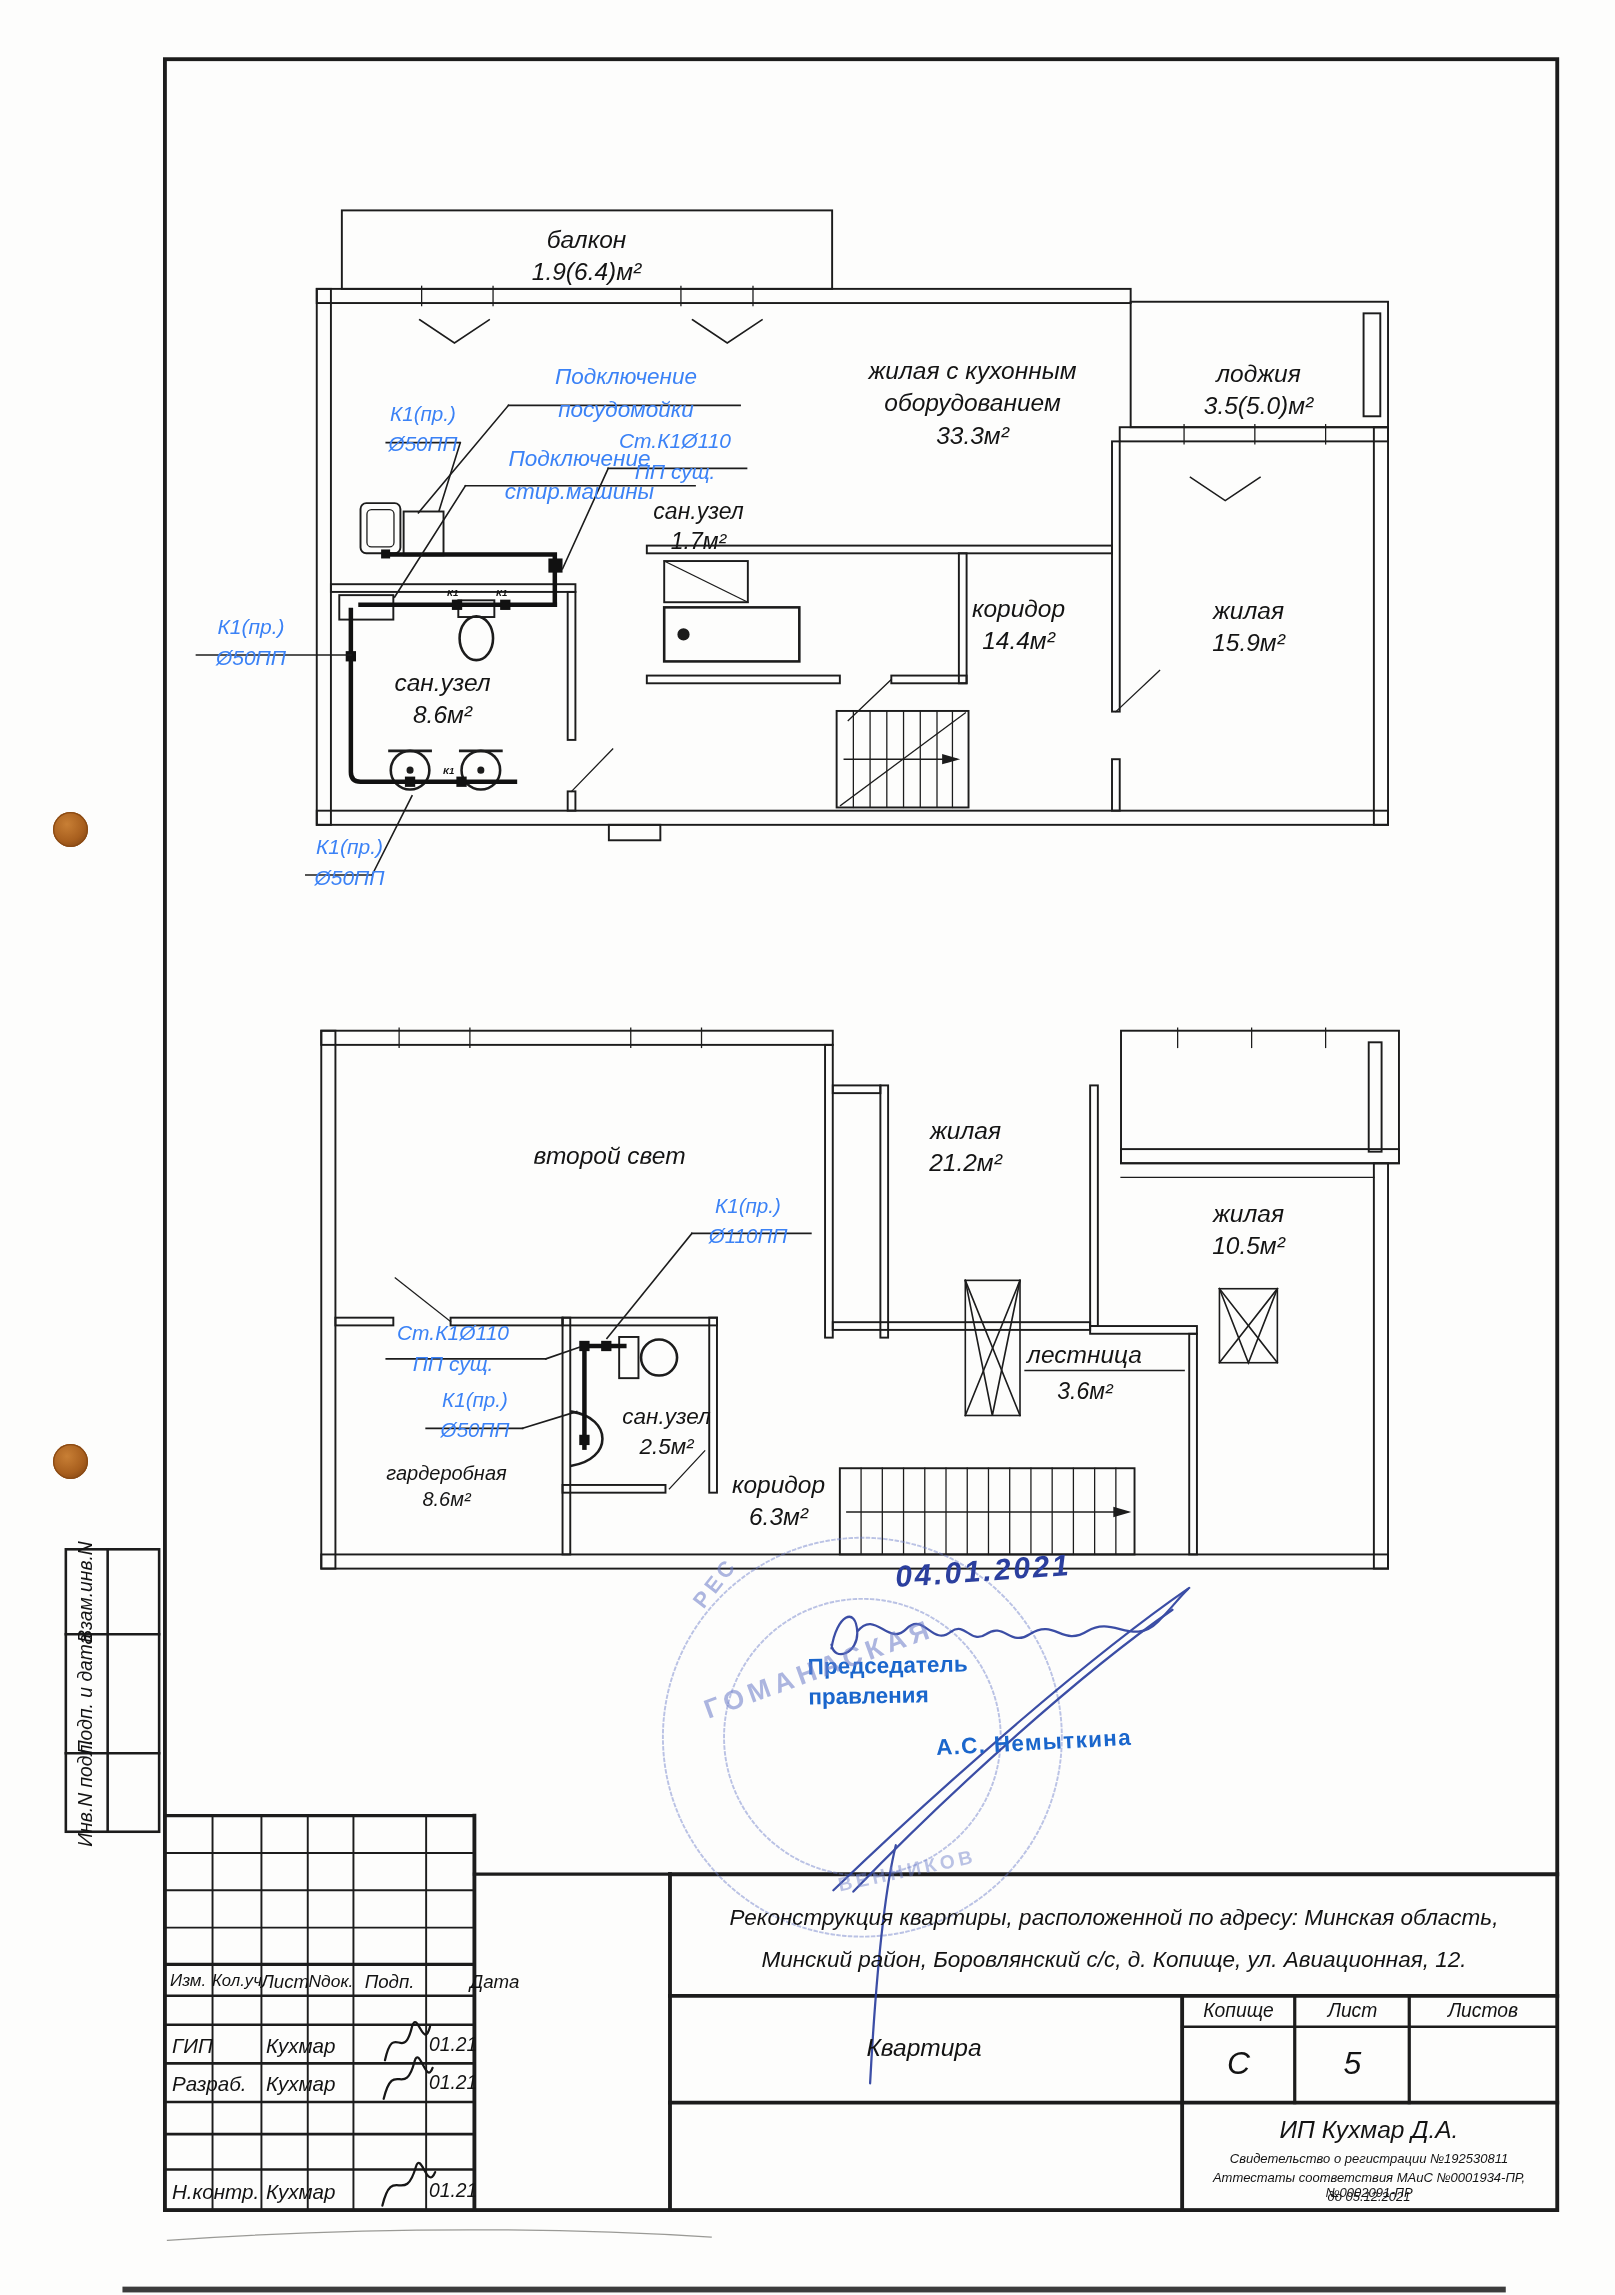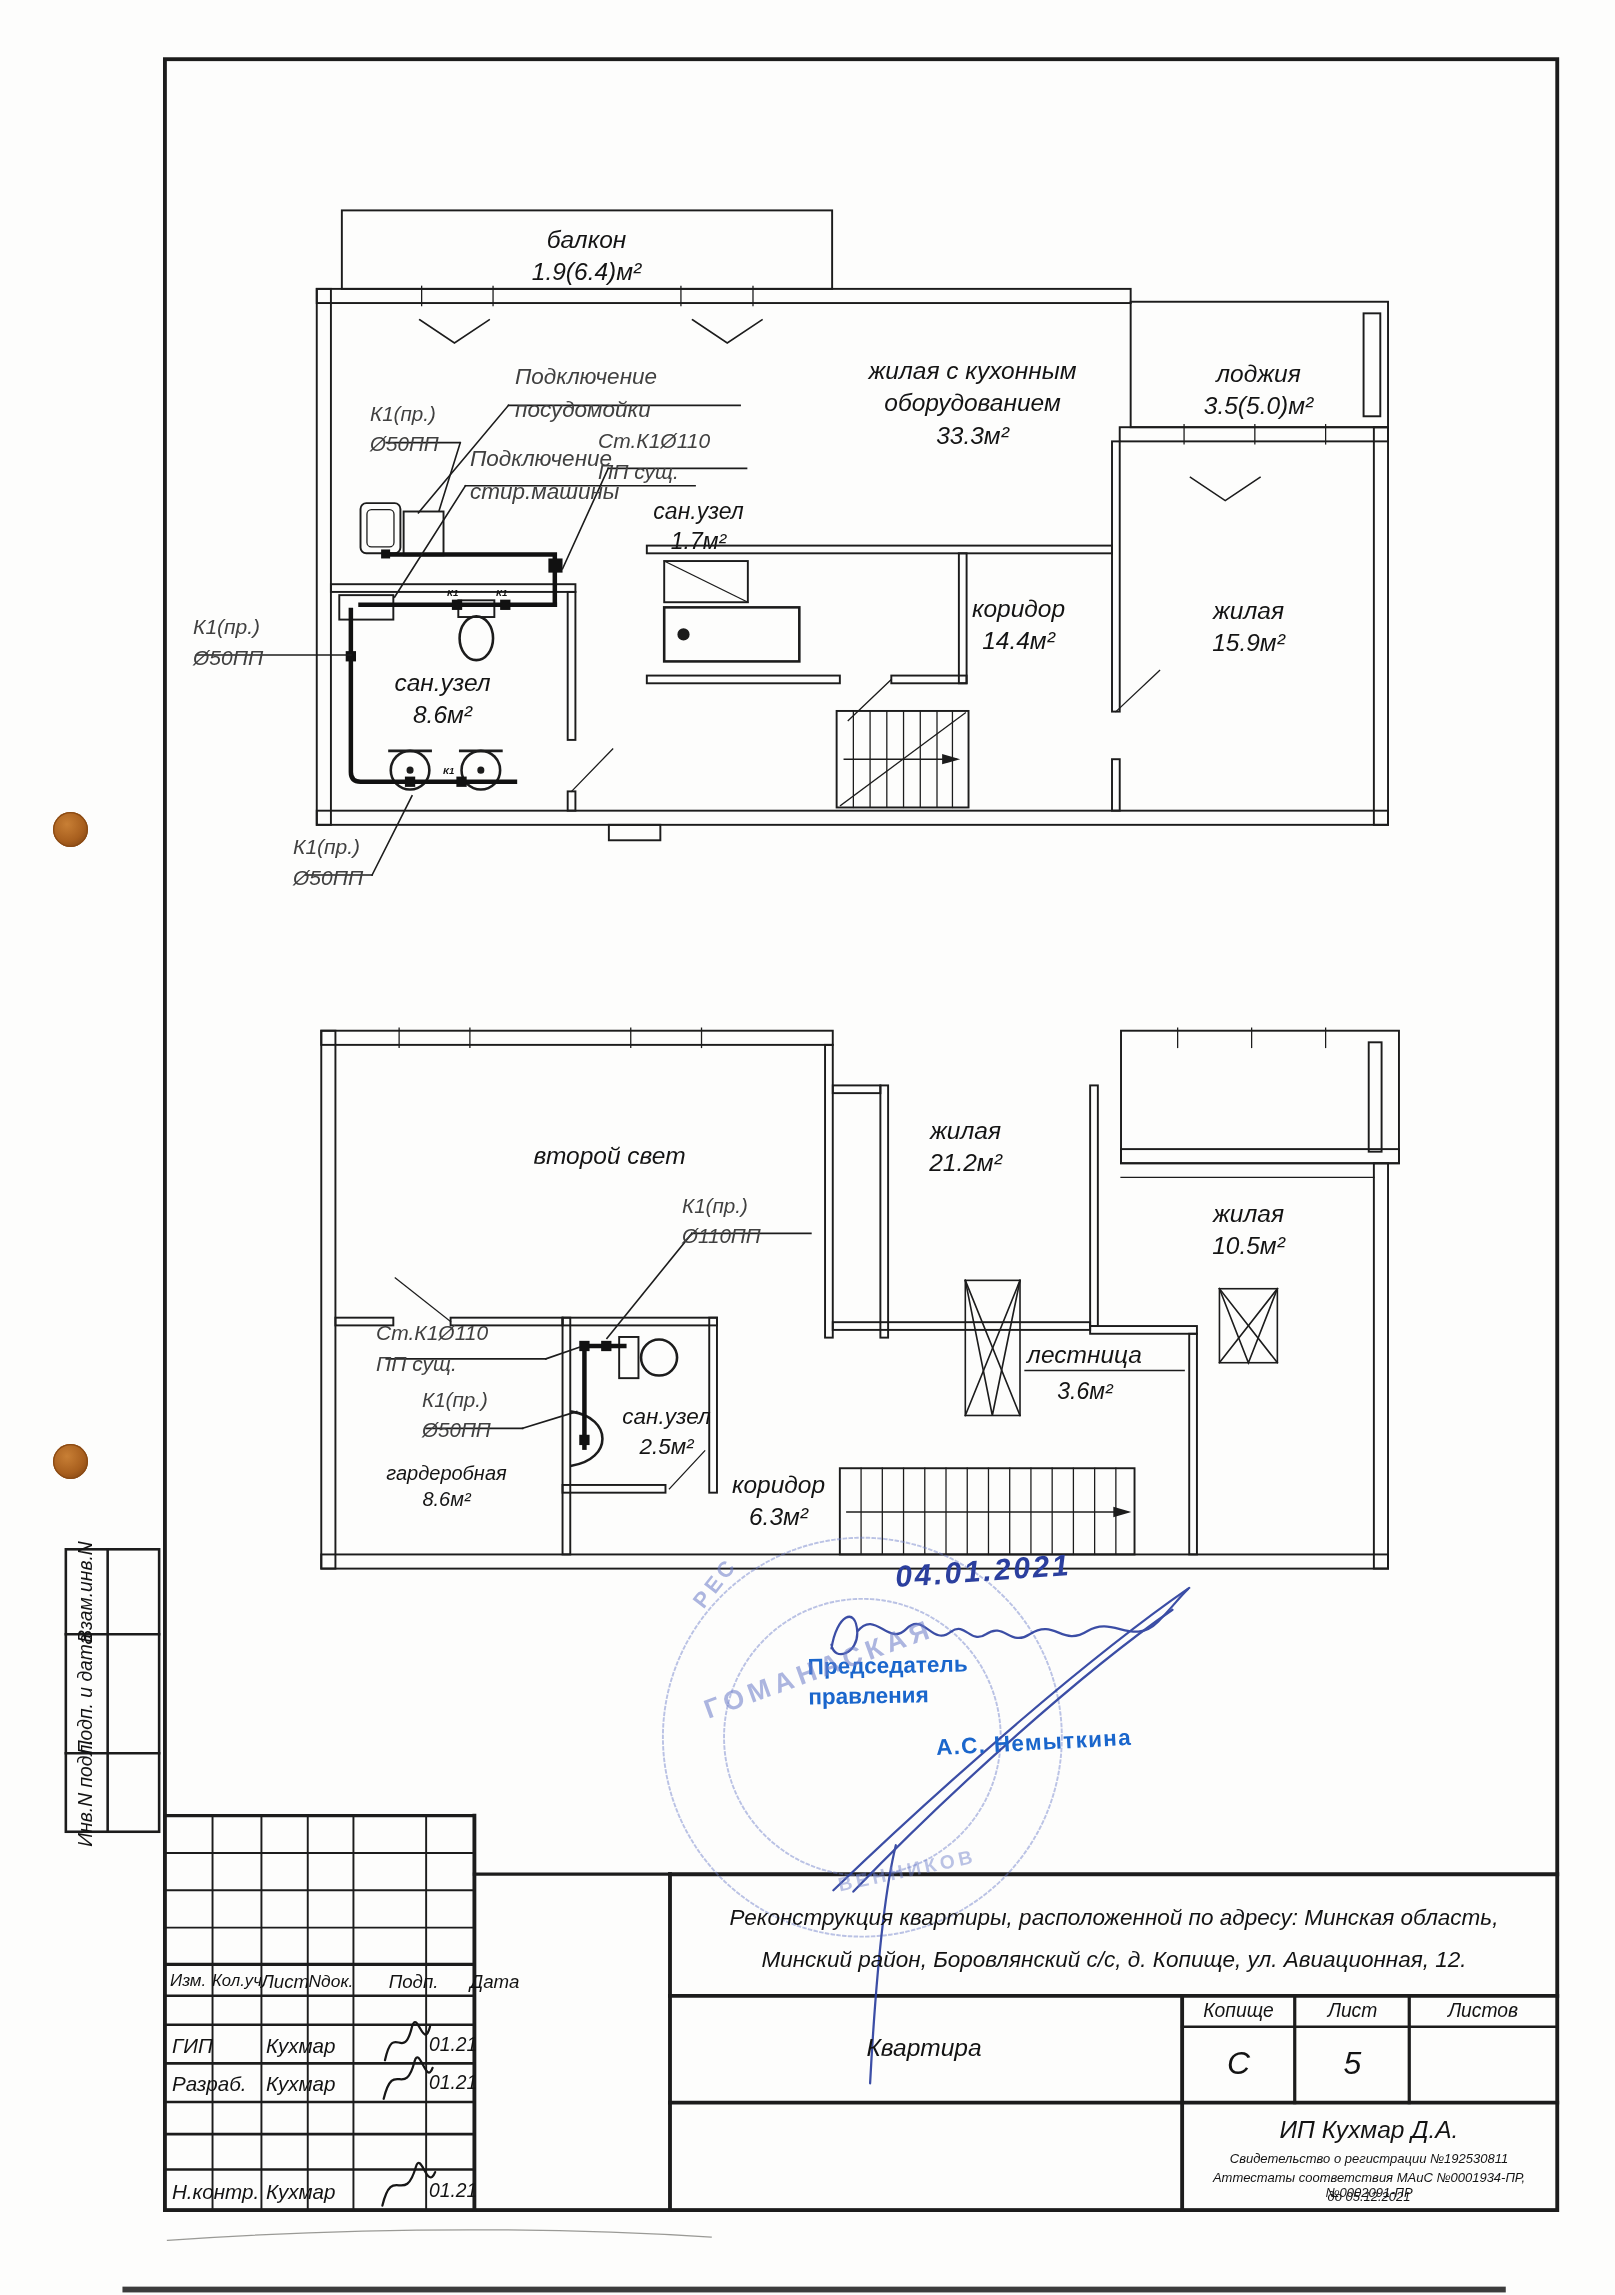--- a/index.html
+++ b/index.html
@@ -2,22 +2,22 @@
 <html style="font-size:10.3px"><head>
 <meta charset="utf-8">
 <style>
   html,body{margin:0;padding:0;background:#ffffff;}
   .sheet{position:relative;width:1616px;height:2295px;background:#fdfdfc;overflow:hidden;
          font-family:"Liberation Sans",sans-serif;color:#151515;}
   svg{position:absolute;left:0;top:0;}
   .abs{position:absolute;}
   .lbl{position:absolute;white-space:pre-line;text-align:center;font-style:italic;
        color:#141414;line-height:1.32;}
-  .callout{position:absolute;white-space:pre-line;font-style:italic;
-       color:#404040;line-height:1.48;}
+  .callout{position:absolute;white-space:pre-line;text-align:center;font-style:italic;
+       color:#3b82f6;line-height:1.48;}
   .nodeK1{position:absolute;font-size:9.7px;font-weight:bold;font-style:italic;color:#111;}
   .tbtxt{position:absolute;font-style:italic;color:#131313;}
   .blue{color:#1a66cc;}
   .stampfrag{position:absolute;color:#6b7cc9;font-weight:bold;opacity:.55;}
   .hole{position:absolute;width:35px;height:35px;border-radius:50%;
         background:radial-gradient(circle at 40% 35%, #c87f35 0%, #a85f1e 55%, #713a0e 100%);
         box-shadow:0 0 0 1.3px #8a4a14 inset;}
 </style>
 </head>
 <body>
@@ -367,21 +367,21 @@
 
 <div class="tbtxt" style="left:1189px;top:2116px;width:360px;font-size:24.5px;text-align:center;">ИП Кухмар Д.А.</div>
 <div class="tbtxt" style="left:1189px;top:2151px;width:360px;font-size:13px;text-align:center;">Свидетельство о регистрации  №192530811</div>
 <div class="tbtxt" style="left:1189px;top:2170px;width:360px;font-size:13px;text-align:center;">Аттестаты соответствия МАиС  №0001934-ПР, №0002091-ПР</div>
 <div class="tbtxt" style="left:1189px;top:2189px;width:360px;font-size:13px;text-align:center;">до  05.12.2021</div>
 
 <div class="tbtxt" style="left:170px;top:1971px;width:48px;font-size:17px;text-align:left;">Изм.</div>
 <div class="tbtxt" style="left:212px;top:1971px;width:49px;font-size:16.7px;text-align:center;">Кол.уч.</div>
 <div class="tbtxt" style="left:261px;top:1971px;width:46px;font-size:18.7px;text-align:center;">Лист</div>
 <div class="tbtxt" style="left:308px;top:1971px;width:46px;font-size:17.4px;text-align:center;">Nдок.</div>
-<div class="tbtxt" style="left:353px;top:1971px;width:73px;font-size:18.7px;text-align:center;padding-left:24px;">Подп.</div>
+<div class="tbtxt" style="left:353px;top:1971px;width:73px;font-size:18.7px;text-align:center;">Подп.</div>
 <div class="tbtxt" style="left:426px;top:1971px;width:48px;font-size:18.7px;text-align:center;margin-left:44px;">Дата</div>
 
 <div class="tbtxt" style="left:172px;top:2034px;font-size:20.6px;">ГИП</div>
 <div class="tbtxt" style="left:266px;top:2034px;font-size:20.6px;">Кухмар</div>
 <div class="tbtxt" style="left:429px;top:2034px;width:45px;font-size:19.3px;text-align:center;">01.21</div>
 <div class="tbtxt" style="left:172px;top:2072px;font-size:20.6px;">Разраб.</div>
 <div class="tbtxt" style="left:266px;top:2072px;font-size:20.6px;">Кухмар</div>
 <div class="tbtxt" style="left:429px;top:2072px;width:45px;font-size:19.3px;text-align:center;">01.21</div>
 <div class="tbtxt" style="left:172px;top:2180px;font-size:20.6px;">Н.контр.</div>
 <div class="tbtxt" style="left:266px;top:2180px;font-size:20.6px;">Кухмар</div>

